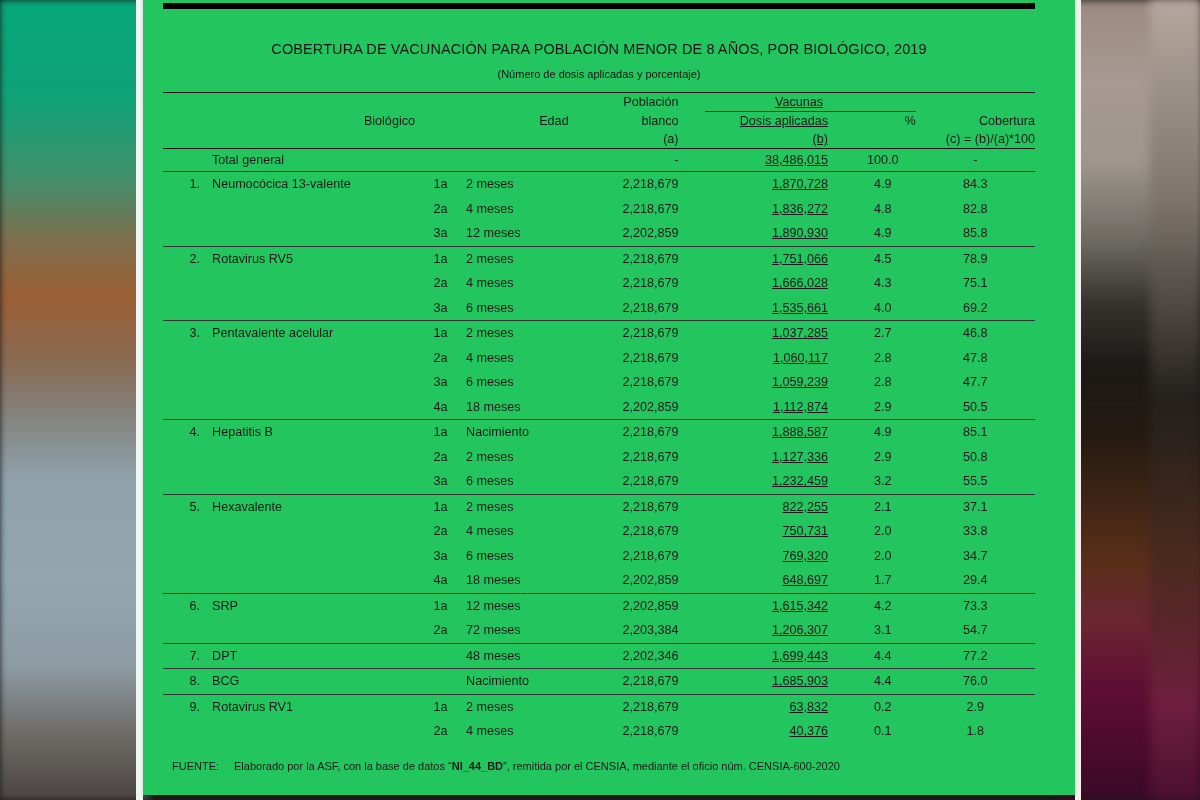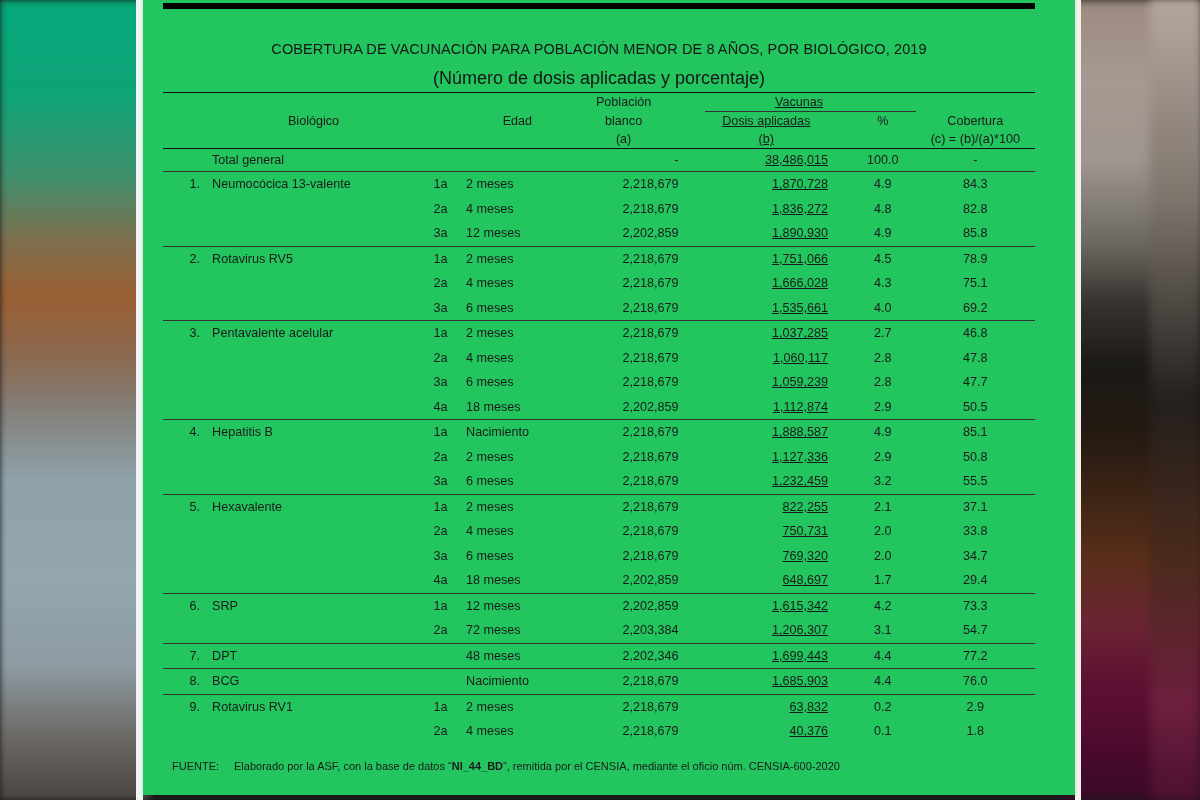--- a/index.html
+++ b/index.html
@@ -128,21 +128,21 @@
     letter-spacing: 0.1px;
     color: #161616;
     white-space: nowrap;
   }
   .subtitle {
     position: absolute;
     top: 68px;
     left: 0;
     width: 872px;
     text-align: center;
-    font-size: 18px;
+    font-size: 11px;
     color: #161616;
   }
 
   table.tbl {
     position: absolute;
     top: 92px;
     left: 0px;
     width: 872px;
     border-collapse: collapse;
     font-size: 12.6px;
@@ -168,21 +168,21 @@
   
   .hrow td { height: 18px; font-size: 12.6px; }
   .rule-top td    { border-top: 1.6px solid #111; }
   .rule-bot td    { border-bottom: 1.6px solid #111; }
   .rule-thin td   { border-bottom: 1.1px solid #333; }
 
   .vac-span {
     text-align: center;
     border-bottom: 1.1px solid #333;
   }
-  .hdr-cell { text-align: center; }
+  .hdr-cell { text-align: right; }
 
   .drow td { height: 24.5px; font-size: 12.6px; }
   .grp-sep td { border-top: 1.1px solid #333; }
 
   .total-row td { height: 22px; }
 
   .fuente {
     position: absolute;
     top: 757px;
     left: 9px;

